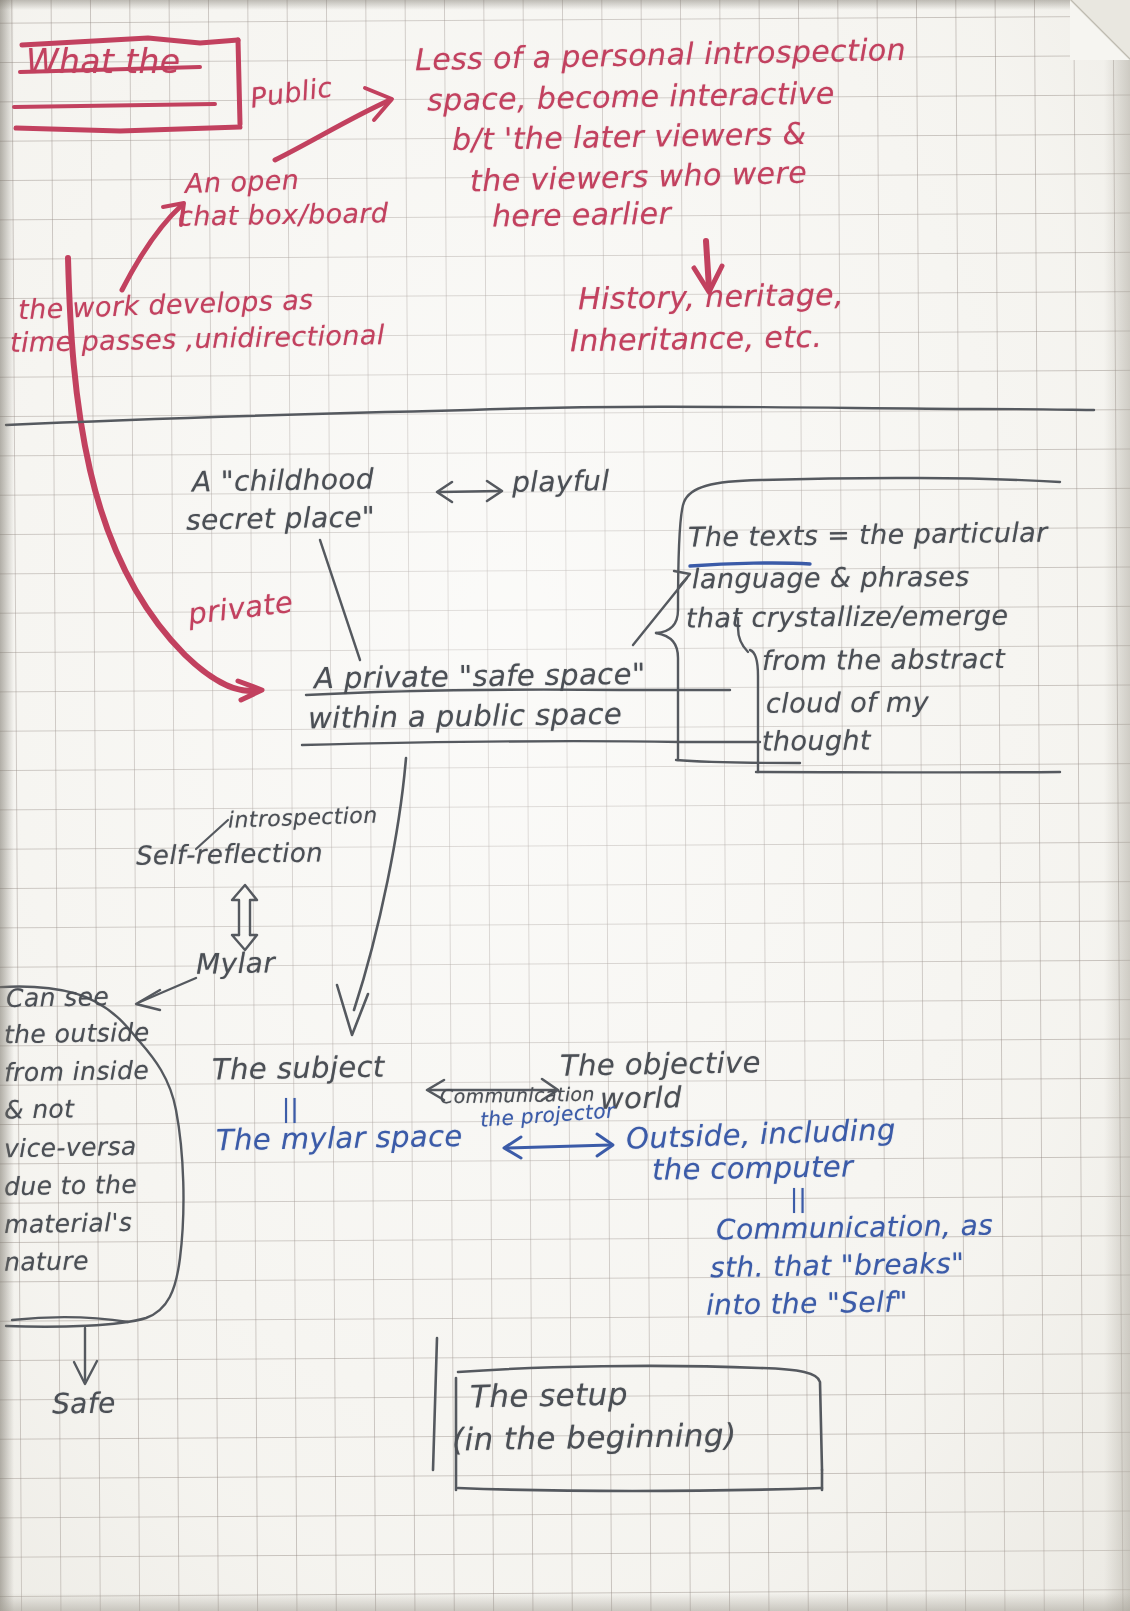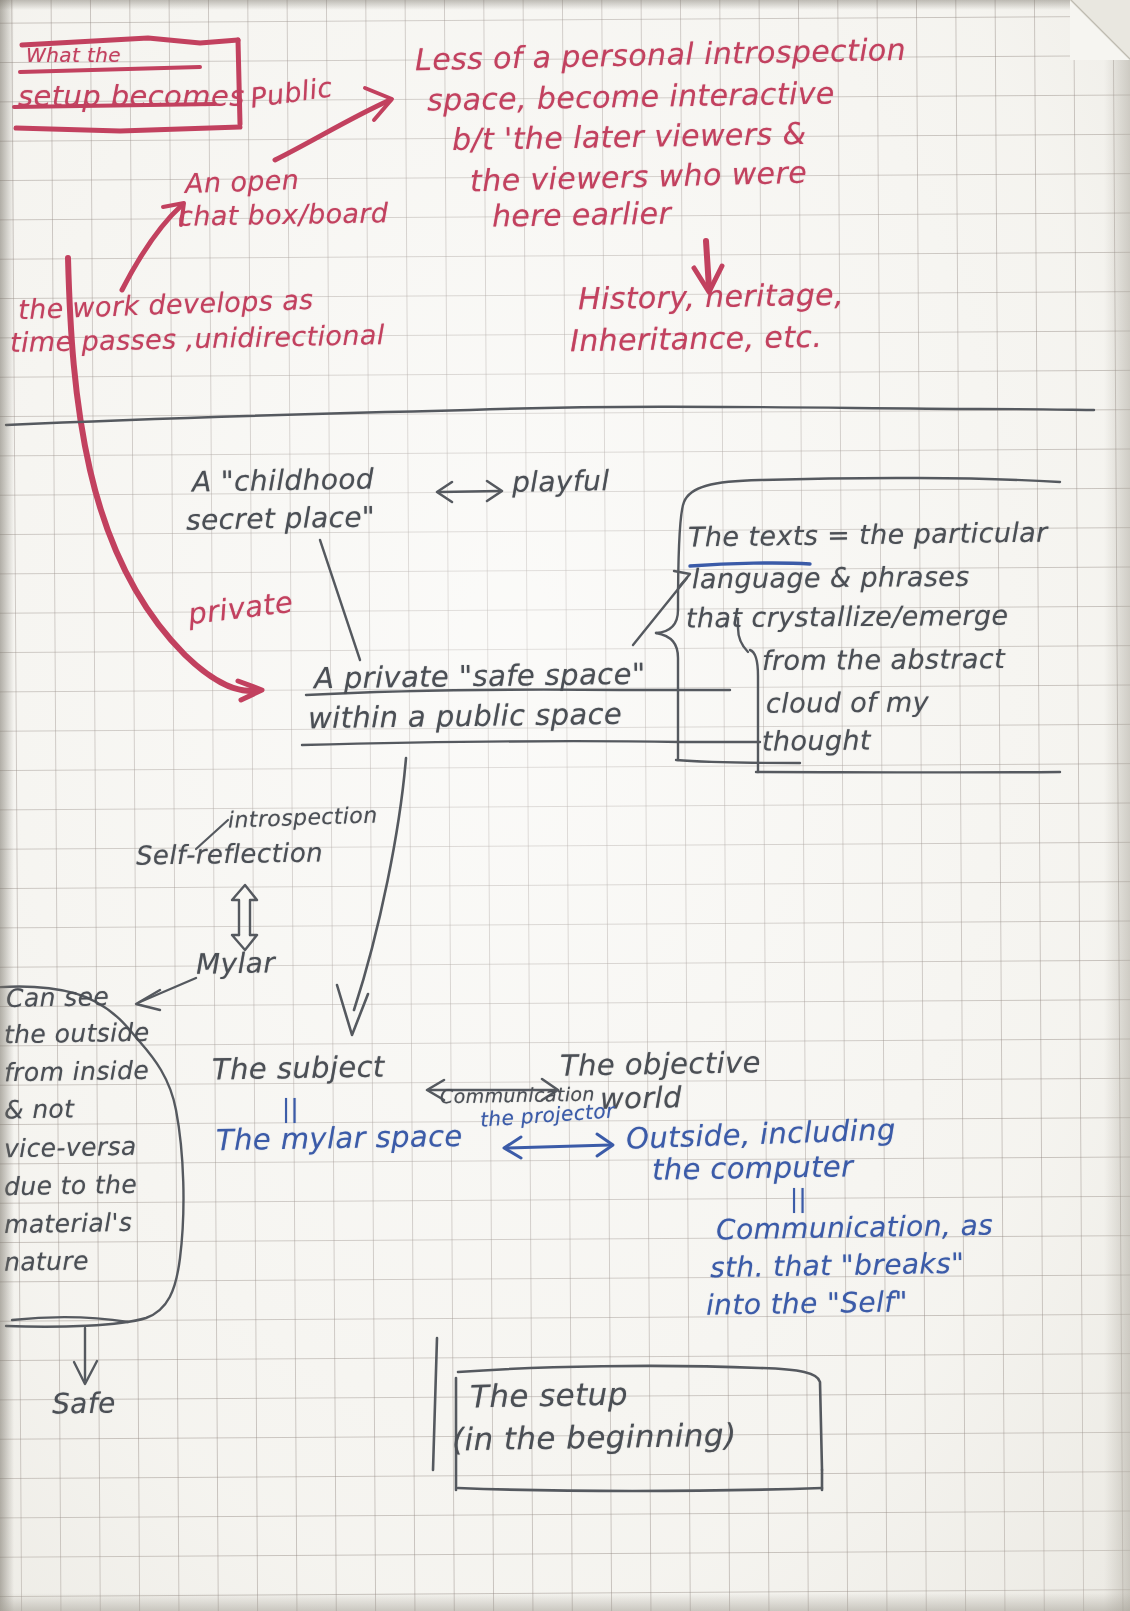--- a/index.html
+++ b/index.html
@@ -164,22 +164,21 @@
 
     <g>
       <path class="s-pen" stroke-width="2.6" d="M437,1338 L433,1470"></path>
       <path class="s-pen" stroke-width="2.6" d="M458,1372 C540,1366 660,1364 760,1368 C800,1369 818,1373 820,1382 L822,1470"></path>
       <path class="s-pen" stroke-width="2.6" d="M456,1378 L456,1490"></path>
       <path class="s-pen" stroke-width="2.6" d="M458,1488 C560,1492 700,1492 822,1488"></path>
       <path class="s-pen" stroke-width="2.6" d="M822,1470 L822,1490"></path>
     </g>
   </svg>
 
-  <div class="hw red sk" style="left:26px;top:44px;font-size:20px;">What the</div>
-  <div class="hw red sk" style="left:18px;top:80px;font-size:29px;">setup becomes</div>
+  <div class="hw red sk" style="left:26px;top:44px;font-size:33px;">What the</div>
 
   <div class="hw red sk" style="left:250px;top:78px;font-size:27px;transform:rotate(-8deg);">Public</div>
 
   <div class="hw red sk" style="left:185px;top:167px;font-size:27px;transform:rotate(-2deg);">An open</div>
   <div class="hw red sk" style="left:178px;top:200px;font-size:27px;transform:rotate(-1deg);">chat box/board</div>
 
   <div class="hw red sk" style="left:415px;top:38px;font-size:30px;transform:rotate(-1.2deg);">Less of a personal introspection</div>
   <div class="hw red sk" style="left:427px;top:80px;font-size:30px;transform:rotate(-1deg);">space, become interactive</div>
   <div class="hw red sk" style="left:452px;top:120px;font-size:30px;transform:rotate(-1deg);">b/t 'the later viewers &amp;</div>
   <div class="hw red sk" style="left:470px;top:160px;font-size:30px;transform:rotate(-1.5deg);">the viewers who were</div>

